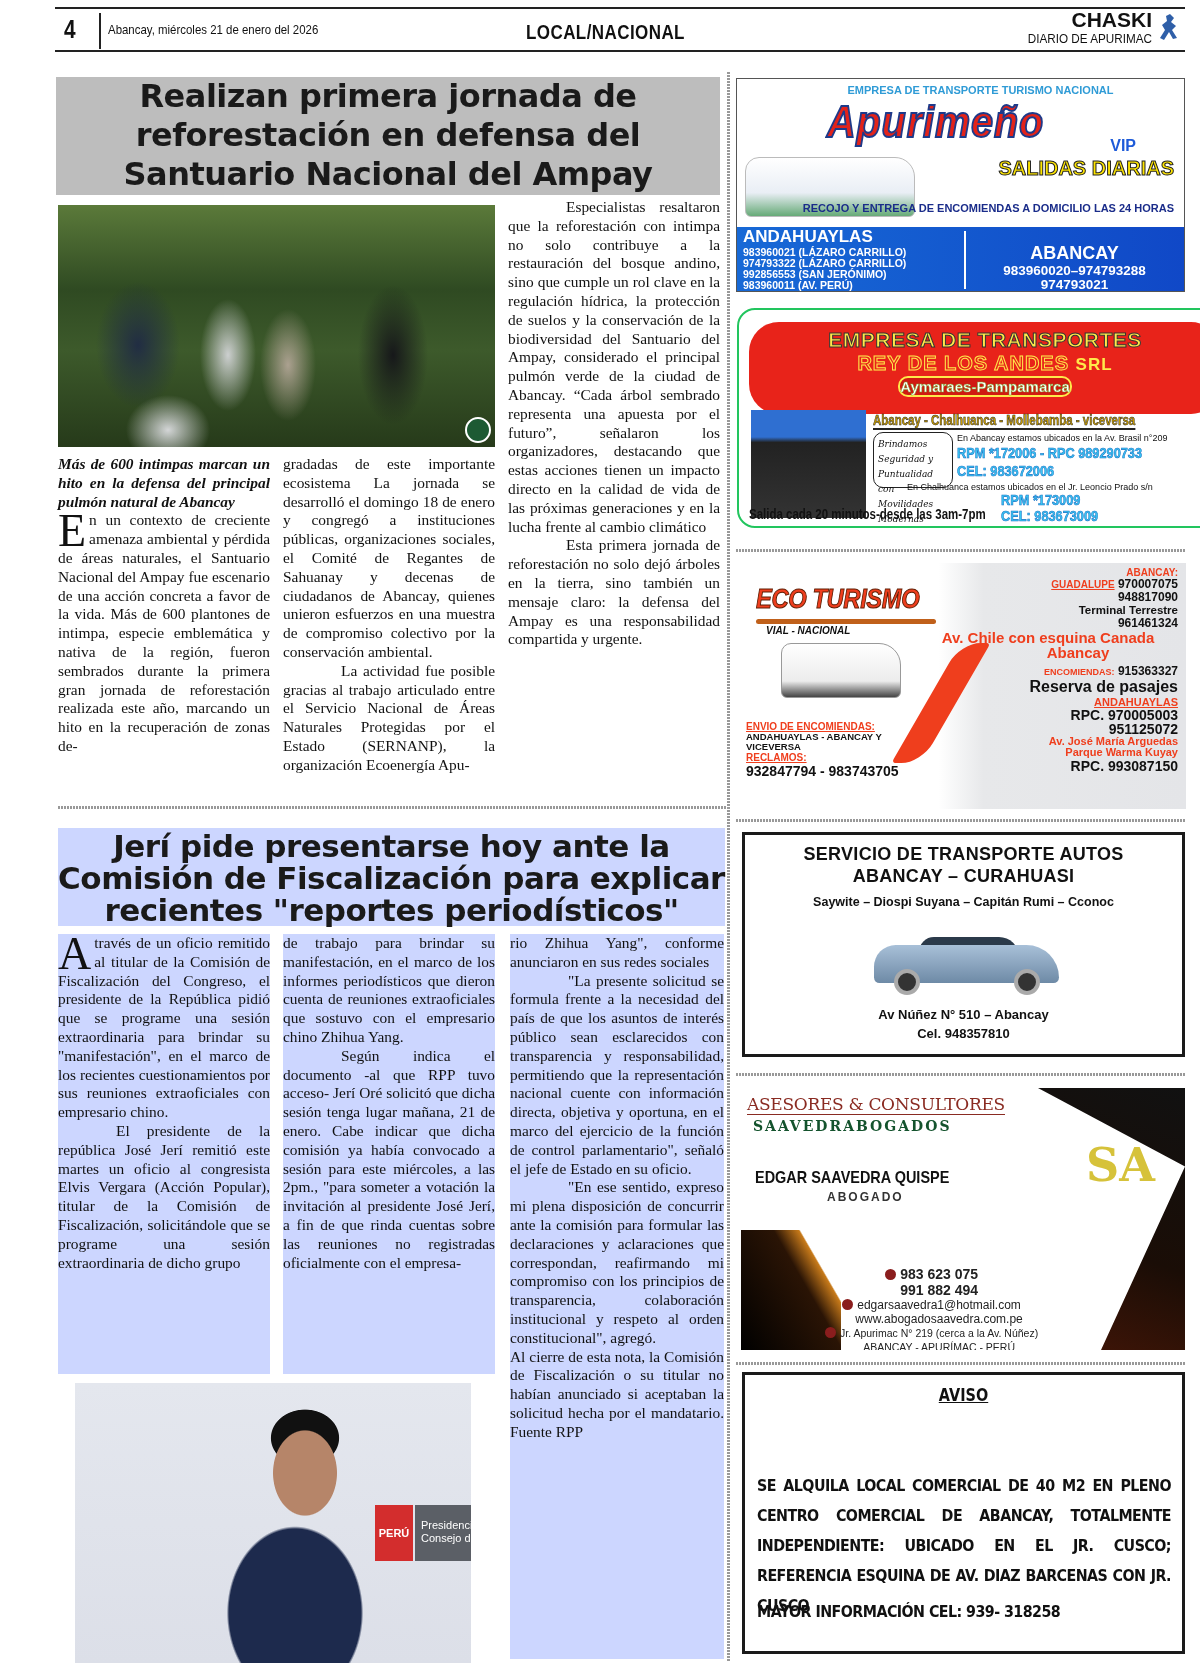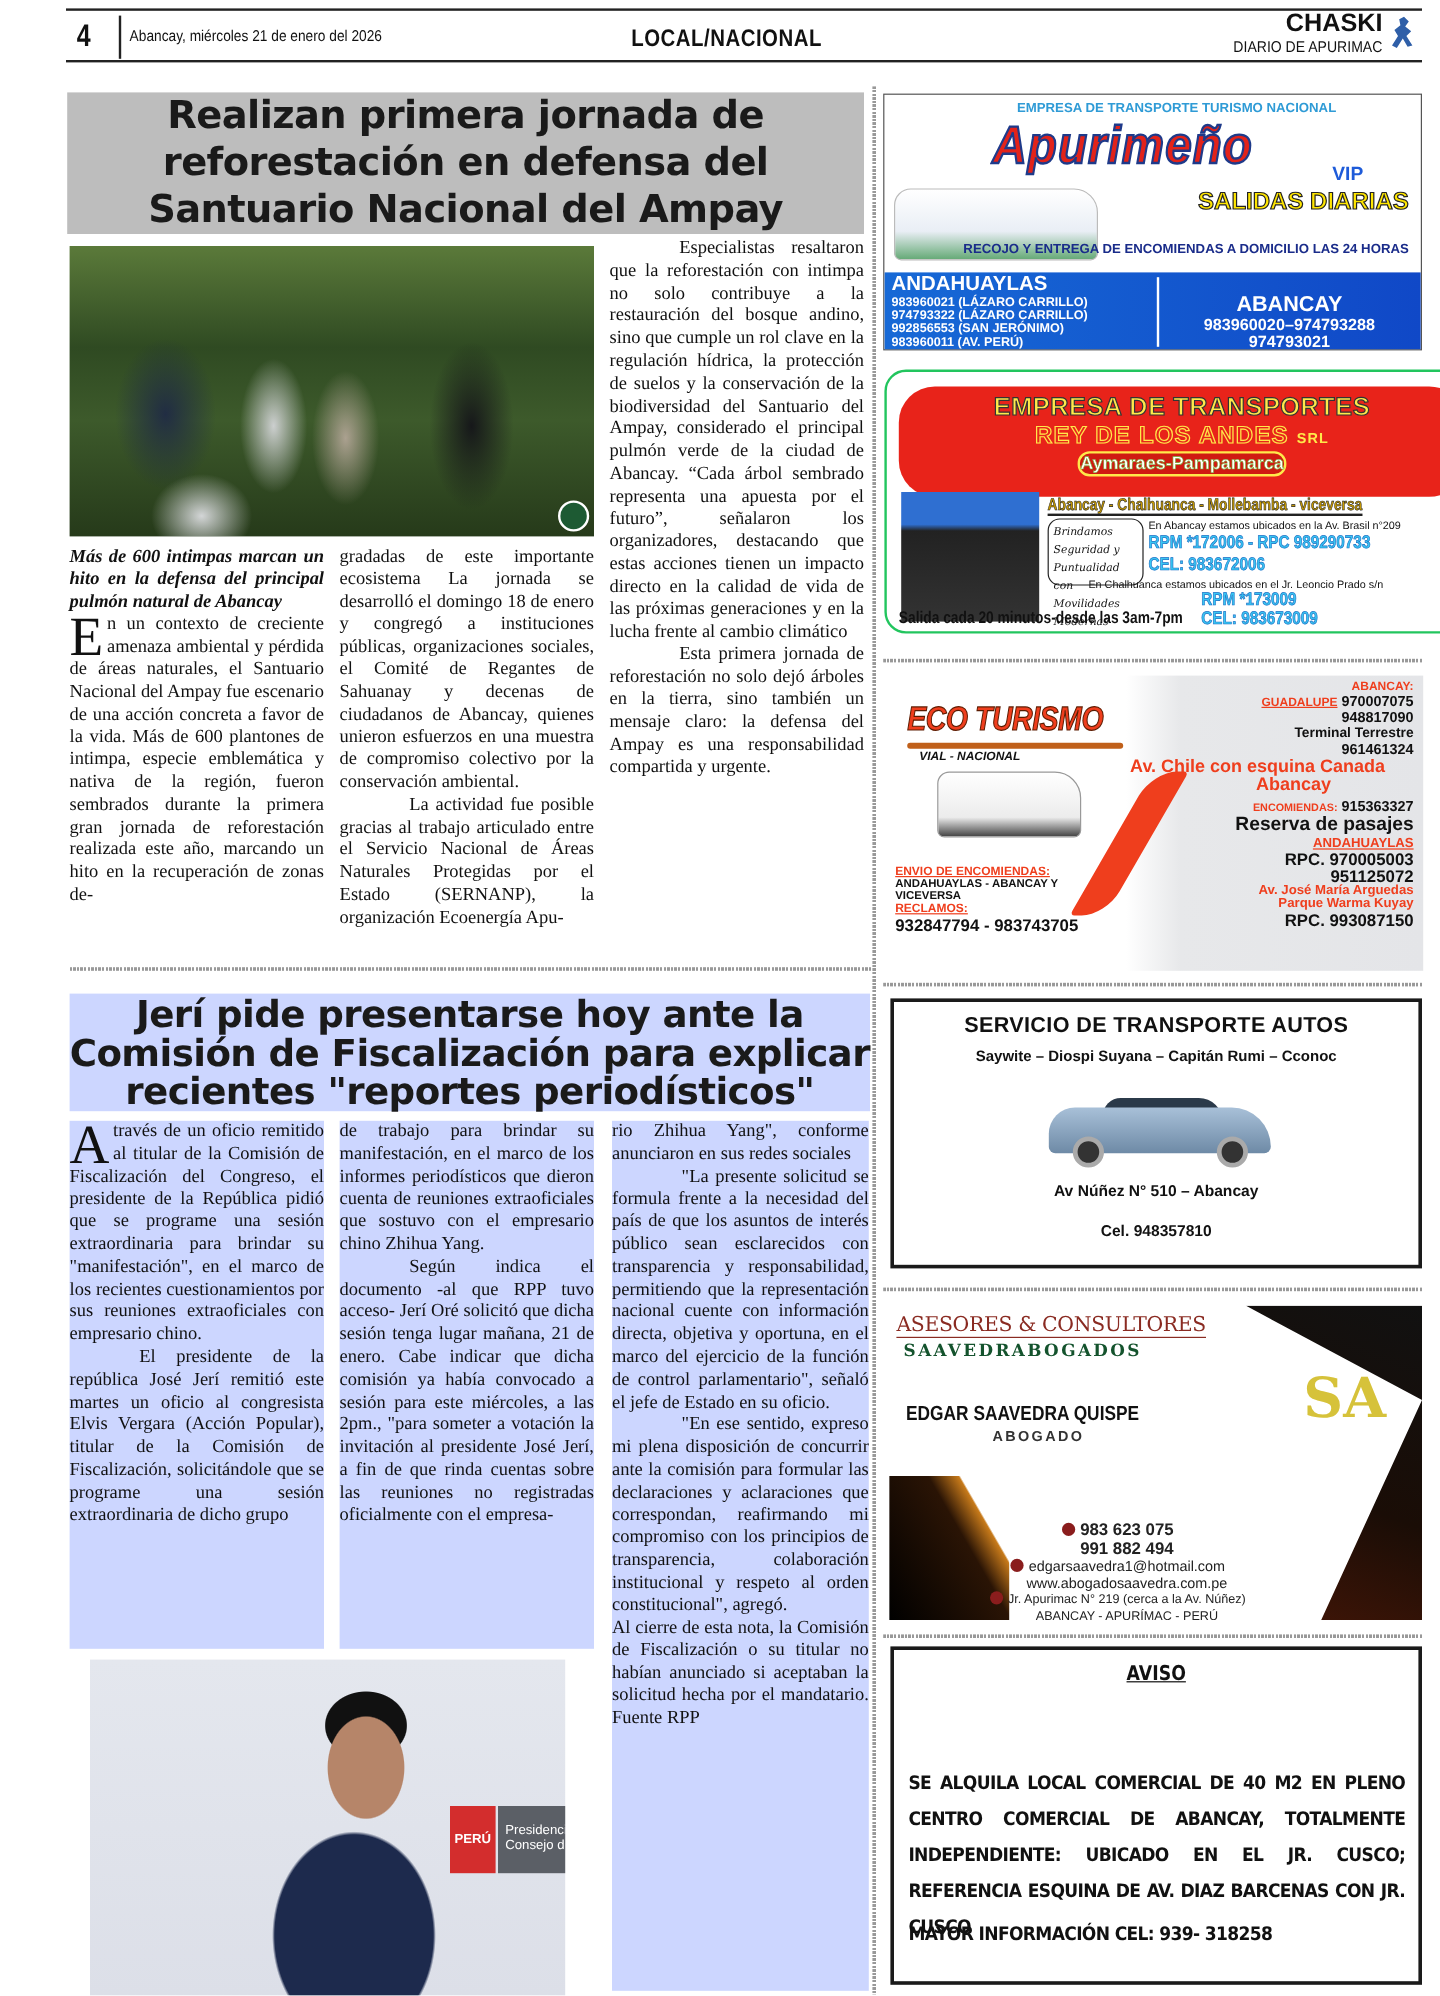--- a/index.html
+++ b/index.html
@@ -70,21 +70,21 @@
   .ad1 .band .l .ph { font: bold 10.5px "Liberation Sans", sans-serif; line-height: 11px; }
   .ad1 .band .div { position: absolute; left: 227px; top: 4px; width: 2px; height: 58px; background: #fff; }
   .ad1 .band .r { position: absolute; left: 232px; right: 4px; top: 16px; text-align: center; }
   .ad1 .band .r .h { font: bold 18px "Liberation Sans", sans-serif; }
   .ad1 .band .r .ph { font: bold 13.5px "Liberation Sans", sans-serif; line-height: 14px; }
 
   .ad2 { left: 737px; top: 308px; width: 496px; height: 220px; border: 2px solid #22c55e; border-radius: 18px; background: #fff; }
   .ad2 .banner { position: absolute; left: 10px; right: 10px; top: 12px; height: 92px; background: #e8231a; border-radius: 30px; text-align: center; }
   .ad2 .t1 { font: 900 21px "Liberation Sans", sans-serif; color: #ffe94a; -webkit-text-stroke: 1px #333; margin-top: 6px; letter-spacing: 0.5px; }
   .ad2 .t2 { font: bold 20px "Liberation Sans", sans-serif; color: #e8231a; -webkit-text-stroke: 1px #ffe94a; letter-spacing: 1px; line-height: 22px; }
-  .ad2 .t2 small { font-size: 12px; color: #ffe94a; -webkit-text-stroke: 0; }
+  .ad2 .t2 small { font-size: 17px; color: #ffe94a; -webkit-text-stroke: 0; }
   .ad2 .t3 { display: inline-block; font: bold 15px "Liberation Sans", sans-serif; color: #fff; background: #d01a12; border: 2px solid #ffe94a; border-radius: 10px; padding: 0 0; -webkit-text-stroke: .5px #7a3; }
   .ad2 .photo { left: 12px; top: 100px; width: 115px; height: 108px; background: linear-gradient(180deg,#2f6fd1 0%, #2f6fd1 25%, #222 30%, #333 100%); }
   .ad2 .route { position: absolute; left: 134px; top: 102px; font: bold 14px "Liberation Sans", sans-serif; color: #c79a00; -webkit-text-stroke: .5px #222; white-space: nowrap; transform: scaleX(0.82); transform-origin: left; border-bottom: 2px solid #222; }
   .ad2 .pill { position: absolute; left: 134px; top: 122px; width: 80px; height: 56px; border: 1.5px solid #222; border-radius: 10px; font: italic 9px "DejaVu Serif", serif; padding: 4px; line-height: 15px; }
   .ad2 .info { position: absolute; left: 218px; top: 123px; font: 9px "Liberation Sans", sans-serif; white-space: nowrap; }
   .ad2 .cyan { position: absolute; font: bold 15px "Liberation Sans", sans-serif; color: #38c7f2; -webkit-text-stroke: .6px #1e6fc6; white-space: nowrap; transform: scaleX(0.85); transform-origin: left; }
   .ad2 .info2 { position: absolute; left: 168px; top: 172px; font: 9px "Liberation Sans", sans-serif; white-space: nowrap; }
   .ad2 .salida { position: absolute; left: 10px; top: 196px; font: bold 14px "Liberation Sans", sans-serif; white-space: nowrap; transform: scaleX(0.82); transform-origin: left; }
 
   .ad3 { left: 736px; top: 563px; width: 450px; height: 246px; background: linear-gradient(90deg,#fff 0%,#fff 45%,#e7e8ea 55%,#e4e5e8 100%); }
@@ -101,21 +101,21 @@
 
   .ad4 { left: 742px; top: 832px; width: 443px; height: 225px; border: 3px solid #1a1a1a; background: #fff; text-align: center; }
   .ad4 .t { font: bold 18px "Liberation Sans", sans-serif; line-height: 22px; margin-top: 8px; letter-spacing: 0.3px; }
   .ad4 .sub { font: bold 12.5px "Liberation Sans", sans-serif; margin-top: 8px; }
   .ad4 .car { position: relative; width: 200px; height: 66px; margin: 18px auto 0; }
   .ad4 .car .body { position: absolute; left: 10px; top: 18px; width: 185px; height: 38px; background: linear-gradient(180deg,#a8c0d8,#6e8aa6); border-radius: 40px 60px 10px 10px; }
   .ad4 .car .win { position: absolute; left: 55px; top: 10px; width: 100px; height: 20px; background: #2b3a4a; border-radius: 30px 40px 0 0; }
   .ad4 .car .w1, .ad4 .car .w2 { position: absolute; top: 42px; width: 26px; height: 26px; border-radius: 50%; background: #333; border: 4px solid #aaa; }
   .ad4 .car .w1 { left: 30px; } .ad4 .car .w2 { left: 150px; }
   .ad4 .addr { font: bold 13px "Liberation Sans", sans-serif; margin-top: 14px; }
-  .ad4 .cel { font: bold 13px "Liberation Sans", sans-serif; margin-top: 18px; }
+  .ad4 .cel { font: bold 13px "Liberation Sans", sans-serif; margin-top: 4px; }
 
   .ad5 { left: 741px; top: 1088px; width: 444px; height: 262px; background: #fff; }
   .ad5 .dark { position: absolute; right: 0; top: 0; width: 210px; height: 100%; background: linear-gradient(200deg,#111 0%,#1a0d06 55%,#4a1707 100%); clip-path: polygon(0 0,100% 0,100% 100%,60% 100%,100% 30%,30% 0); }
   .ad5 .darkL { position: absolute; left: 0; bottom: 0; width: 100px; height: 120px; background: linear-gradient(60deg,#000 0%,#2a1405 60%,#c77a1a 75%,transparent 76%); }
   .ad5 .firm { position: absolute; left: 6px; top: 6px; font: 17px "DejaVu Serif", serif; color: #8a2b22; border-bottom: 1px solid #8a2b22; letter-spacing: -0.3px; }
   .ad5 .firm2 { position: absolute; left: 12px; top: 30px; font: bold 14px "DejaVu Serif", serif; color: #14532d; letter-spacing: 2px; }
   .ad5 .logo { position: absolute; right: 30px; top: 50px; font: bold 46px "DejaVu Serif", serif; color: #d6c23a; }
   .ad5 .name { position: absolute; left: 14px; top: 80px; font: bold 17px "Liberation Sans", sans-serif; transform: scaleX(0.85); transform-origin: left; white-space: nowrap; }
   .ad5 .role { position: absolute; left: 86px; top: 102px; font: bold 12px "Liberation Sans", sans-serif; letter-spacing: 2px; color: #333; }
   .ad5 .contact { position: absolute; left: 84px; top: 178px; font: 12px "Liberation Sans", sans-serif; line-height: 14px; color: #222; text-align: center; }
@@ -264,20 +264,21 @@
   <div class="l-bottom">
     <div class="red u" style="font-size:10px;">ENVIO DE ENCOMIENDAS:</div>
     <div class="b" style="font-size:9.5px; width:140px; line-height:10px;">ANDAHUAYLAS - ABANCAY Y VICEVERSA</div>
     <div class="red u" style="font-size:10px;">RECLAMOS:</div>
     <div class="b" style="font-size:14px;">932847794 - 983743705</div>
   </div>
 </div>
 
 <div class="ad ad4">
   <div class="t">SERVICIO DE TRANSPORTE AUTOS</div>
+  <div class="t" style="margin-top:0;">ABANCAY – CURAHUASI</div>
   <div class="sub">Saywite – Diospi Suyana – Capitán Rumi – Cconoc</div>
   <div class="car">
     <div class="win"></div>
       <div class="body"></div>
       <div class="w1"></div>
       <div class="w2"></div>
   </div>
   <div class="addr">Av Núñez N° 510 – Abancay</div>
   <div class="cel">Cel. 948357810</div>
 </div>

